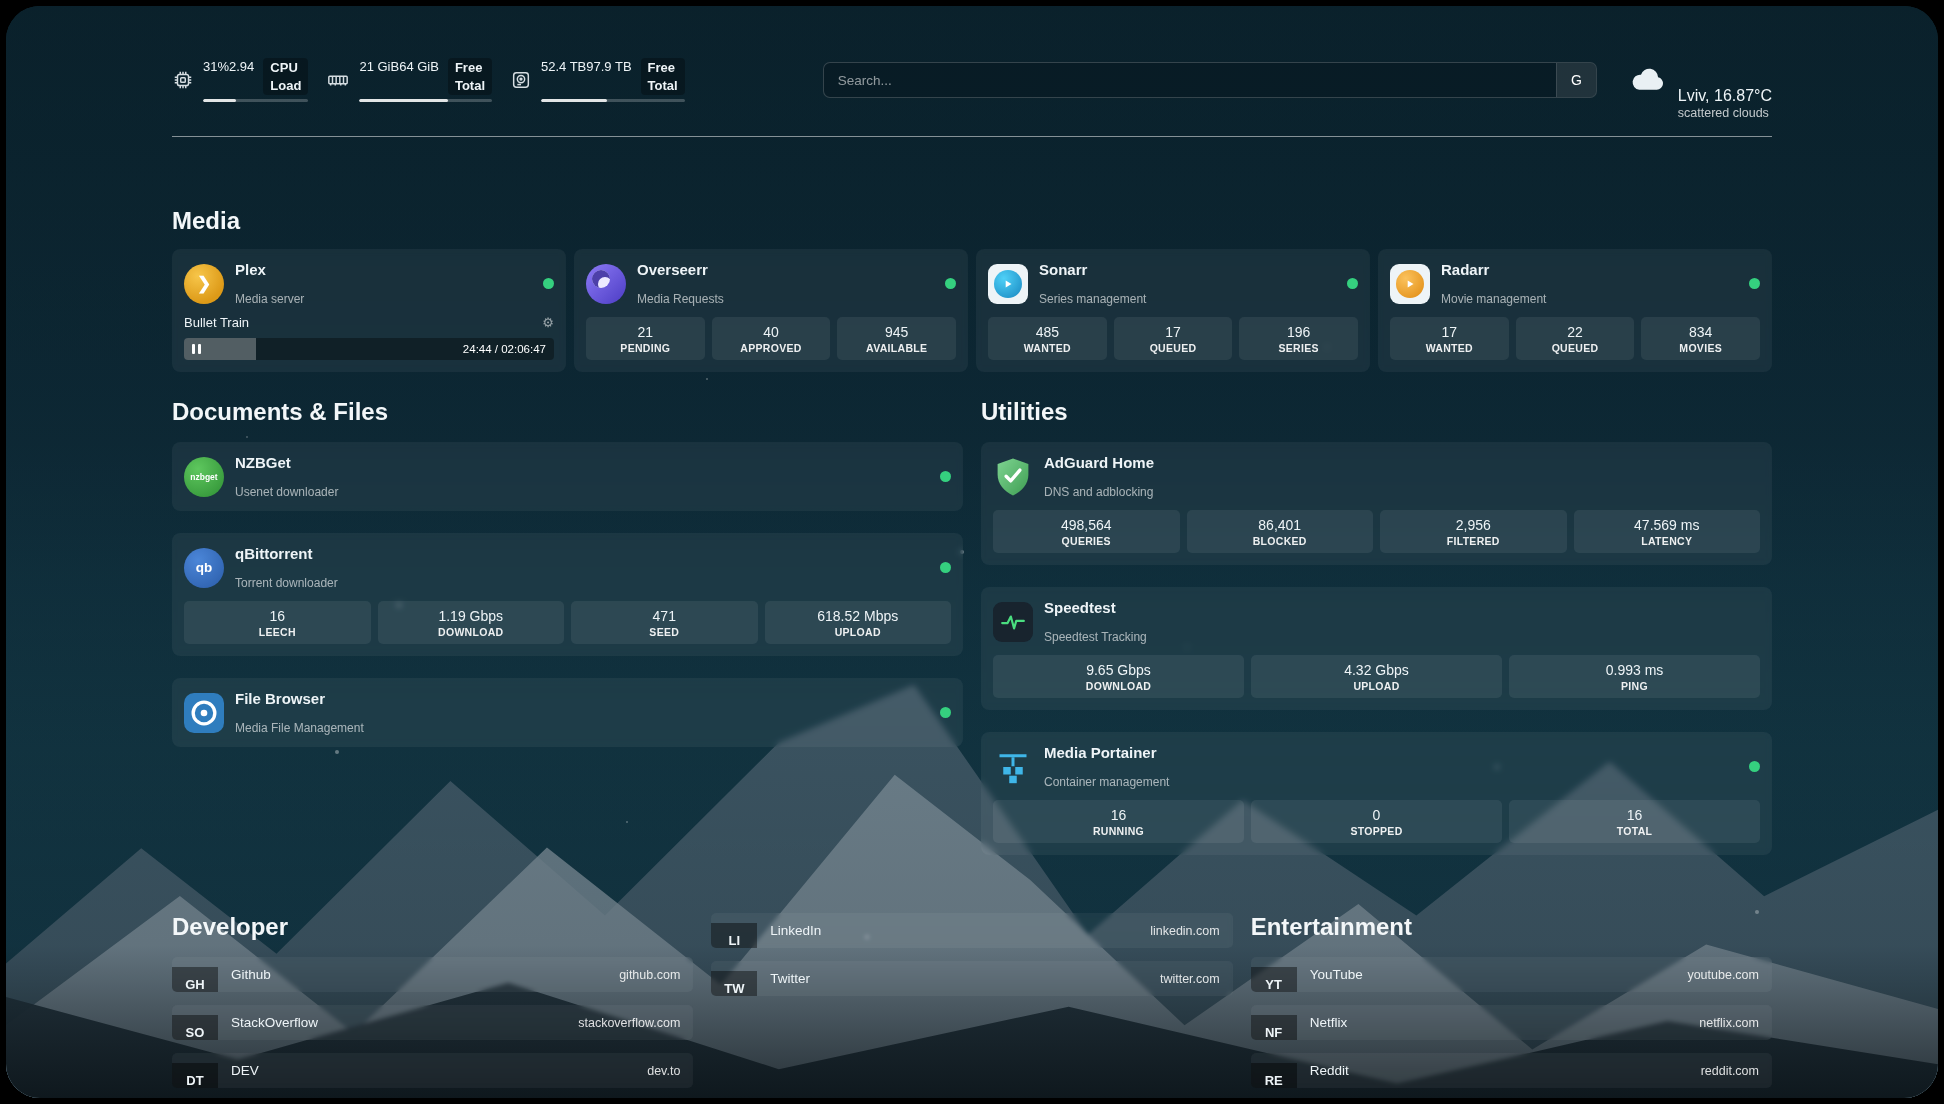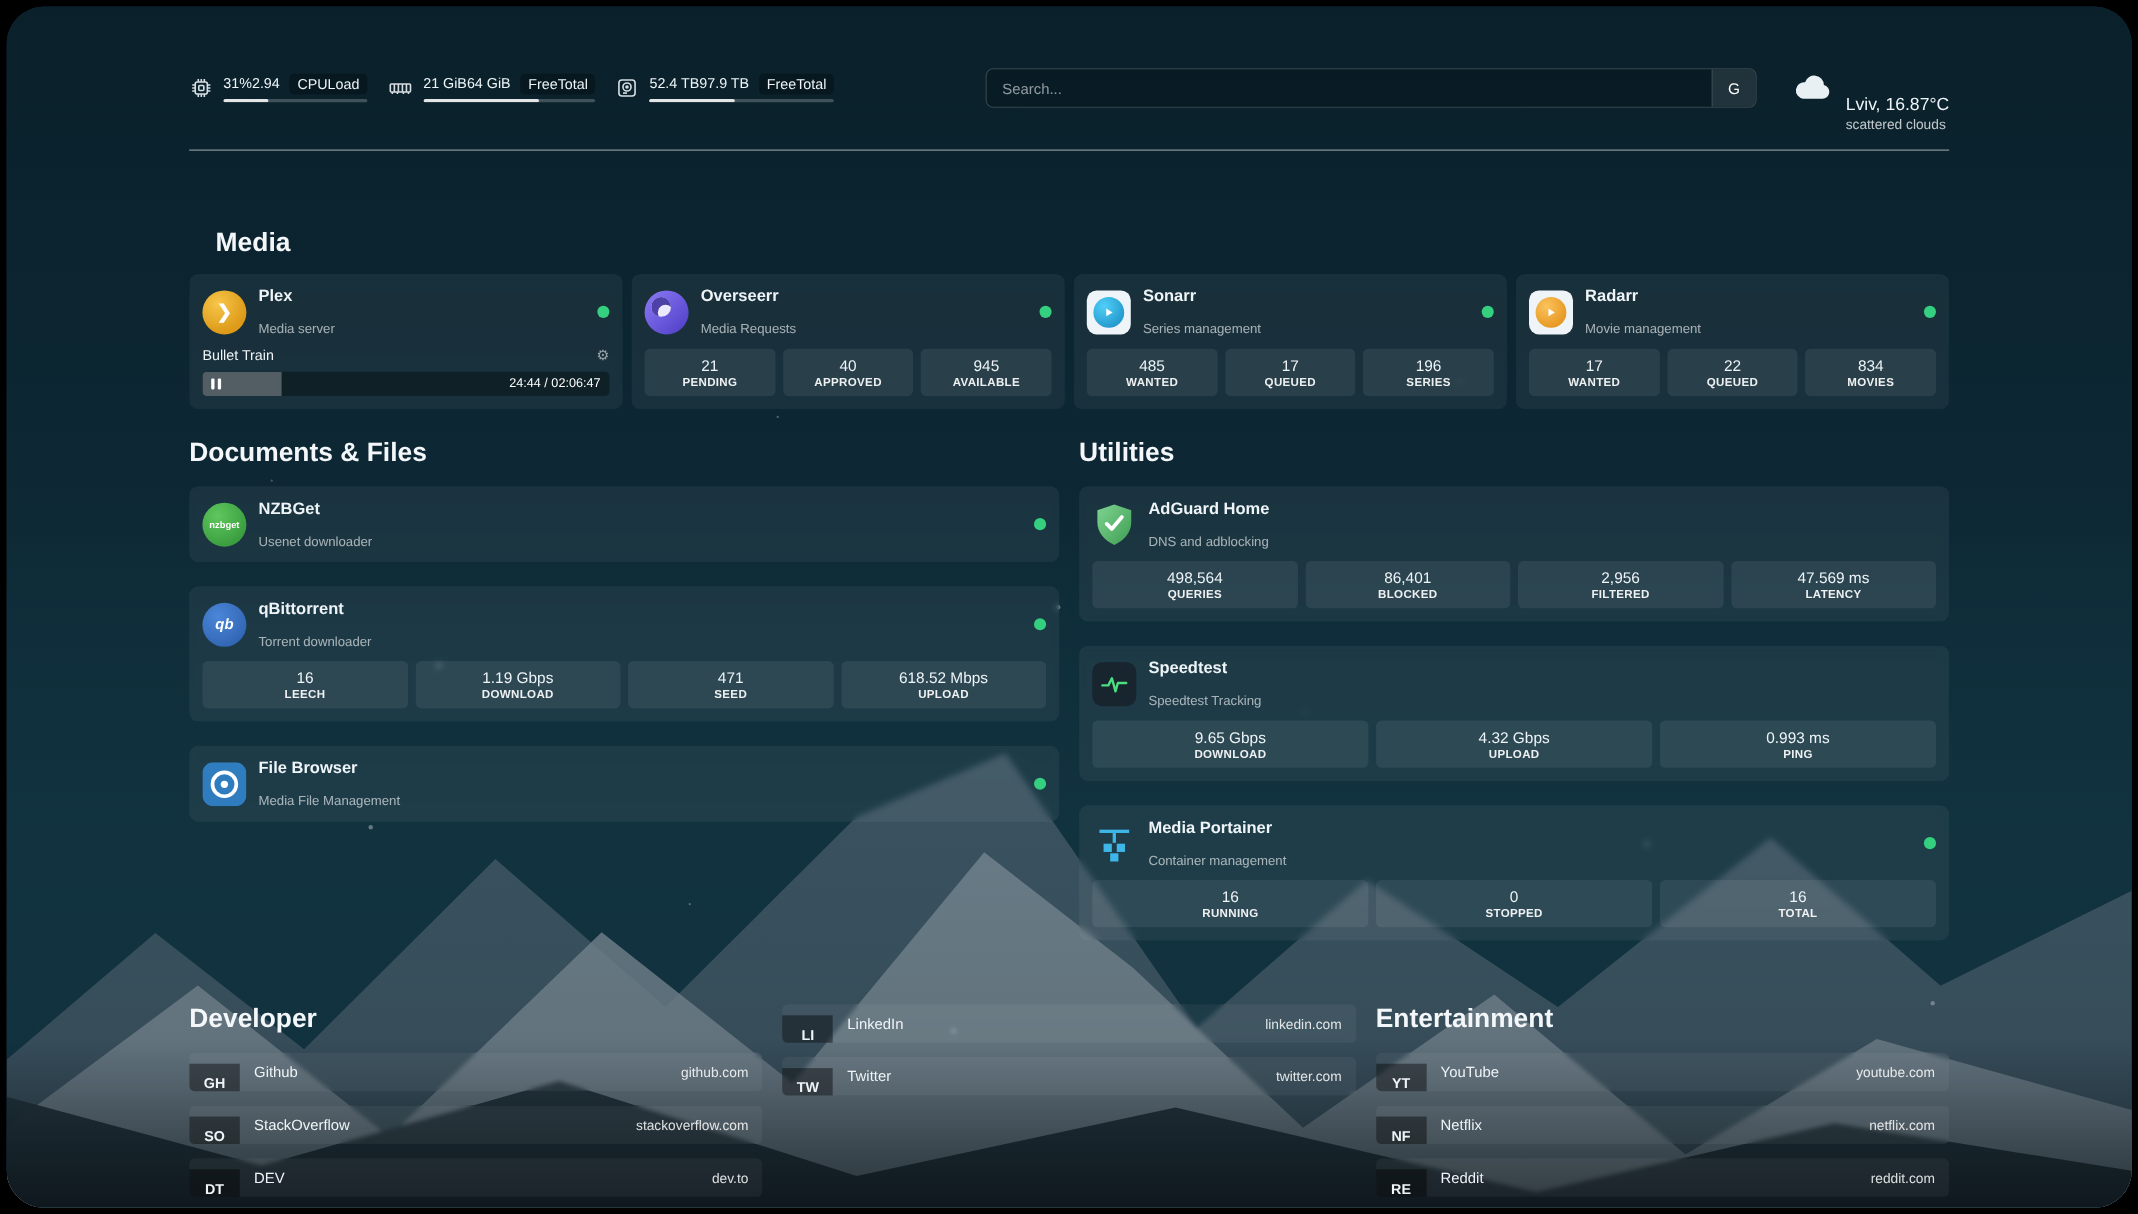--- a/index.html
+++ b/index.html
@@ -41,42 +41,42 @@
   
   .content { position:relative; z-index:2; padding:0 166px; }
 
   
   .topbar { display:flex; align-items:center; padding-top:34px; }
   .resources { display:flex; gap:18px; align-items:center; }
   .res { display:flex; gap:9px; align-items:center; }
   .res-icon { display:flex; align-items:center; opacity:.92; }
   .res-rows { display:flex; gap:9px; font-size:13px; line-height:1.32; }
   .res-vals { display:flex; flex-direction:row; }
-  .res-labels { display:flex; flex-direction:row; background:rgba(0,0,0,.28); border-radius:4px; padding:1px 7px; }
+  .res-labels { display:flex; flex-direction:column; background:rgba(0,0,0,.28); border-radius:4px; padding:1px 7px;font-weight:bold; }
   .res-bar { margin-top:4px; height:3px; border-radius:2px; background:rgba(255,255,255,.22); overflow:hidden; }
   .res-bar i { display:block; height:100%; background:rgba(255,255,255,.85); border-radius:2px; }
 
   .search { flex:1; margin:0 32px 0 138px; height:36px; display:flex; align-items:stretch;
     background:rgba(8,24,32,.55); border:1px solid rgba(255,255,255,.18); border-radius:7px; overflow:hidden; }
   .search input { flex:1; background:transparent; border:0; outline:0; color:#e6eef2;
     font-size:13.5px; padding:0 14px; font-family:inherit; }
   .search input::placeholder { color:rgba(255,255,255,.55); }
   .search-btn { width:40px; display:flex; align-items:center; justify-content:center;
     background:rgba(255,255,255,.10); border-left:1px solid rgba(255,255,255,.12);
     font-size:14px; color:#fff; cursor:pointer; }
 
   .weather { display:flex; align-items:center; gap:11px; }
   .weather-text .loc { font-size:16px;margin-top:47px; }
   .weather-text .cond { font-size:12.5px; color:rgba(255,255,255,.75); margin-top:1px; }
 
   .divider { margin-top:16px; border-top:1.5px solid rgba(255,255,255,.5); }
 
   
   .section-title { font-size:24px; font-weight:700; color:#f3f7f9; }
-  .media-title { margin-top:70px; margin-bottom:14px;margin-left:24px; }
+  .media-title { margin-top:70px; margin-bottom:14px; }
   .media-grid { display:grid; grid-template-columns:repeat(4,1fr); gap:8px; align-items:stretch; }
 
   .card { background:rgba(255,255,255,.055); border-radius:8px; padding:12px; position:relative;
     backdrop-filter:blur(3px); }
   .card-head { display:flex; align-items:center; gap:11px; }
   .svc-icon { width:40px; height:40px; flex:0 0 40px; display:flex; align-items:center; justify-content:center; }
   .titles { display:flex; flex-direction:column; }
   .svc-name { font-size:15px; font-weight:600; }
   .svc-desc { font-size:12px; color:rgba(255,255,255,.62); margin-top:14px; }
   .dot { width:11px; height:11px; border-radius:50%; background:#35d07f; margin-left:auto; align-self:center; flex:0 0 11px; }
@@ -108,21 +108,21 @@
   .plex-icon { background:radial-gradient(circle at 35% 30%, #f7c64a, #dd9a18 70%); color:#fff; font-weight:700; }
   .plex-icon::after { content:"\276F"; font-size:17px; color:#fff; }
   .overseerr-icon { background:linear-gradient(135deg,#8d7bf6,#4c3cc4); position:relative; overflow:hidden; }
   .overseerr-icon::after { content:""; position:absolute; width:18px; height:18px; border-radius:50%;
     background:#ece9ff; top:6px; left:6px; box-shadow:4px 5px 0 2px rgba(60,45,160,.9) inset; }
   .tile { width:40px; height:40px; border-radius:9px; display:flex; align-items:center; justify-content:center; }
   .tile-white { background:#eef4f7; }
   .sonarr-ball { width:28px; height:28px; border-radius:50%; background:radial-gradient(circle at 35% 30%,#4fd0f7,#1787c0); display:flex; align-items:center; justify-content:center; }
   .radarr-ball { width:28px; height:28px; border-radius:50%; background:radial-gradient(circle at 35% 30%,#fbc25c,#e08a10); display:flex; align-items:center; justify-content:center; }
   .nzbget-icon { background:radial-gradient(circle at 35% 30%,#5ec75e,#2e8f34); color:#fff; font-size:8.5px; font-weight:700; }
-  .qb-icon { background:radial-gradient(circle at 35% 30%,#4b86d8,#2a5ca8); color:#fff; font-size:13.5px; font-weight:700;font-style:italic; }
+  .qb-icon { background:radial-gradient(circle at 35% 30%,#4b86d8,#2a5ca8); color:#fff; font-size:13.5px; font-weight:700; }
   .speedtest-tile { background:#18242e; }
   .portainer-tile { background:transparent; }
 
   
   .bm-section { margin-top:58px; display:grid; grid-template-columns:1fr 1fr 1fr; gap:18px; padding-bottom:46px; }
   .bm-group .section-title { margin-bottom:16px; }
   .bm-list { display:flex; flex-direction:column; gap:13px; }
   .bm-row { display:flex; align-items:center; height:35px; background:rgba(255,255,255,.05);
     border-radius:5px; overflow:hidden; cursor:pointer; backdrop-filter:blur(2px); }
   .bm-abbr { width:46px; height:100%; background:rgba(0,0,0,.42); display:flex; align-items:center;

